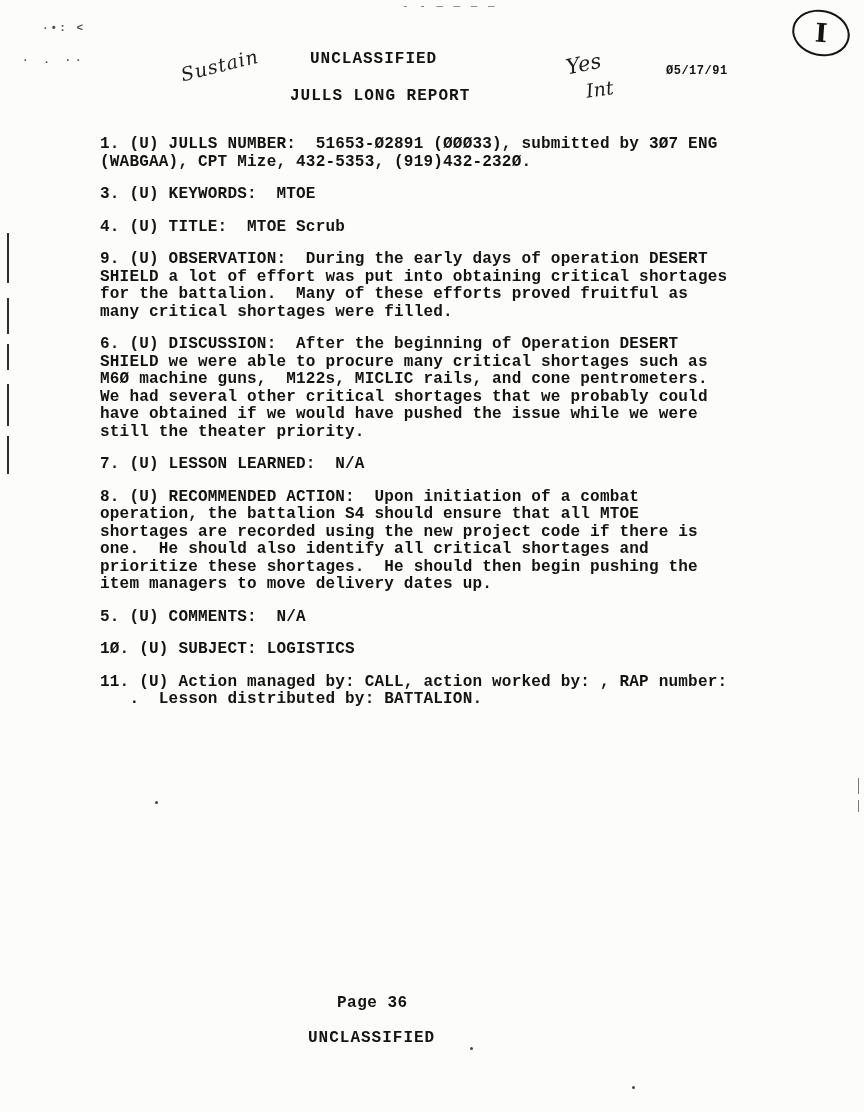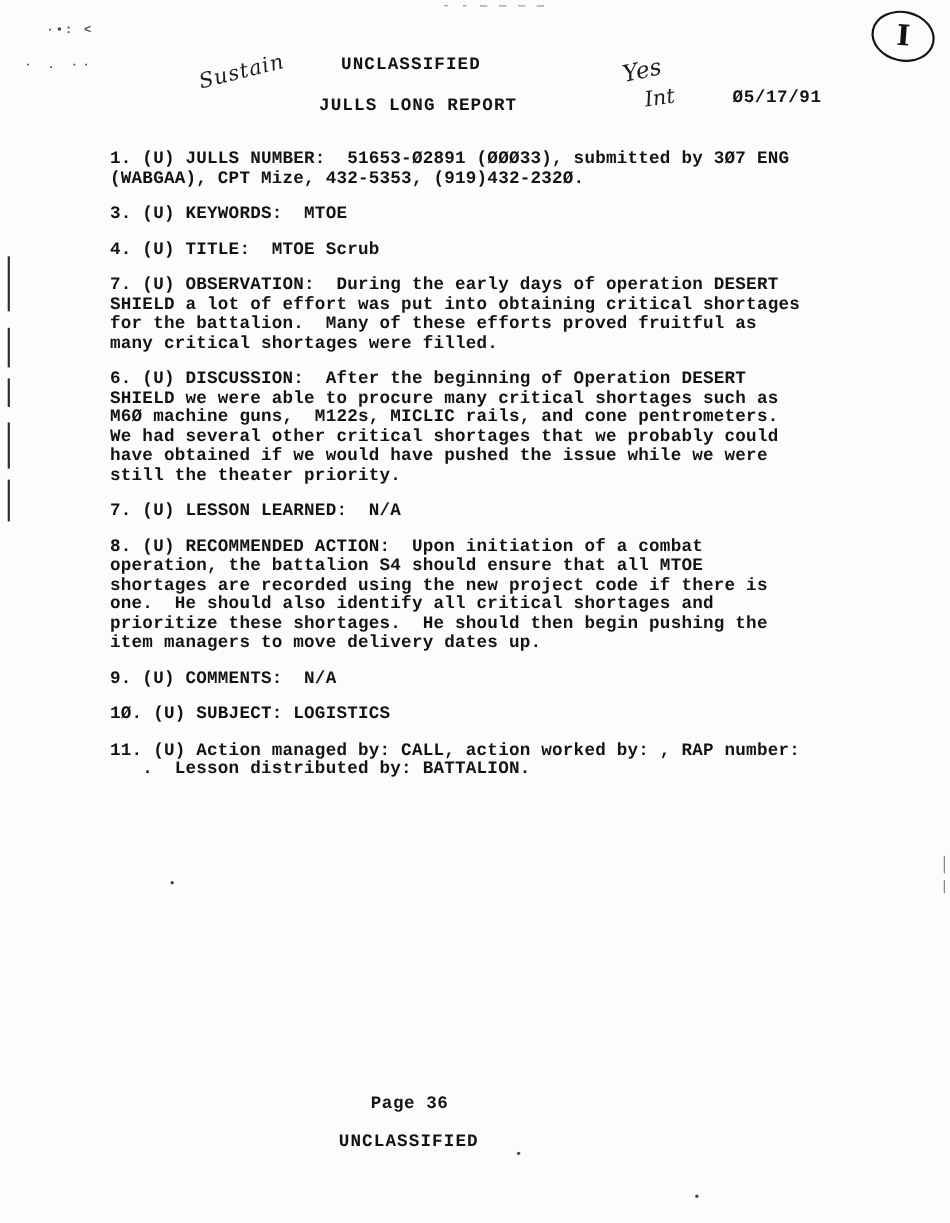--- a/index.html
+++ b/index.html
@@ -43,21 +43,21 @@
   .classification-top {
     position: absolute; left: 310px; top: 50px;
     font-size: 16px; font-weight: bold; letter-spacing: 1px;
   }
   .report-title {
     position: absolute; left: 290px; top: 87px;
     font-size: 16px; font-weight: bold; letter-spacing: 1px; font-family: Liberation Mono, monospace;
   }
   .doc-date {
     position: absolute; left: 666px; top: 64px;
-    font-size: 16px; font-weight: bold; letter-spacing: 0.5px; margin-top: 16px;
+    font-size: 12px; font-weight: bold; letter-spacing: 0.5px;
   }
   .circle-mark {
     position: absolute; left: 792px; top: 10px;
     width: 58px; height: 46px;
     border: 2.5px solid #151515;
     border-radius: 50%;
     transform: rotate(12deg);
     display: flex; align-items: center; justify-content: center;
   }
   .circle-mark span {
@@ -135,38 +135,38 @@
   <div class="doc-date typed">Ø5/17/91</div>
   <div class="circle-mark">
     <span>I</span>
   </div>
 
   <div class="body-text">
     <div class="para">1. (U) JULLS NUMBER:  51653-Ø2891 (ØØØ33), submitted by 3Ø7 ENG
 (WABGAA), CPT Mize, 432-5353, (919)432-232Ø.</div>
     <div class="para">3. (U) KEYWORDS:  MTOE</div>
     <div class="para">4. (U) TITLE:  MTOE Scrub</div>
-    <div class="para">7. (U) OBSERVATION:  During the early days of operation DESERT
+    <div class="para">9. (U) OBSERVATION:  During the early days of operation DESERT
 SHIELD a lot of effort was put into obtaining critical shortages
 for the battalion.  Many of these efforts proved fruitful as
 many critical shortages were filled.</div>
     <div class="para">6. (U) DISCUSSION:  After the beginning of Operation DESERT
 SHIELD we were able to procure many critical shortages such as
 M6Ø machine guns,  M122s, MICLIC rails, and cone pentrometers.
 We had several other critical shortages that we probably could
 have obtained if we would have pushed the issue while we were
 still the theater priority.</div>
     <div class="para">7. (U) LESSON LEARNED:  N/A</div>
     <div class="para">8. (U) RECOMMENDED ACTION:  Upon initiation of a combat
 operation, the battalion S4 should ensure that all MTOE
 shortages are recorded using the new project code if there is
 one.  He should also identify all critical shortages and
 prioritize these shortages.  He should then begin pushing the
 item managers to move delivery dates up.</div>
-    <div class="para">9. (U) COMMENTS:  N/A</div>
+    <div class="para">5. (U) COMMENTS:  N/A</div>
     <div class="para">1Ø. (U) SUBJECT: LOGISTICS</div>
     <div class="para">11. (U) Action managed by: CALL, action worked by: , RAP number:
    .  Lesson distributed by: BATTALION.</div>
   </div>
 
   <div class="footer-page typed">Page  36</div>
   <div class="classification-bottom typed">UNCLASSIFIED</div>
 
 </div>
 

